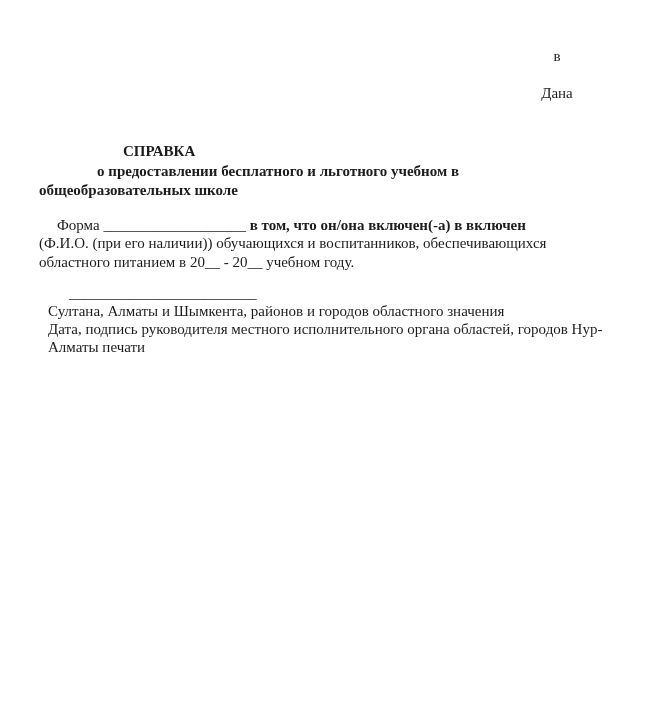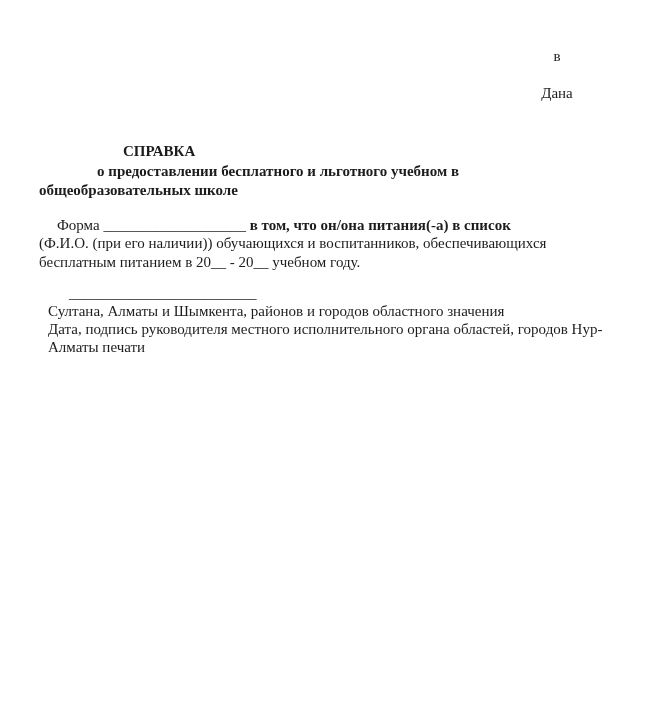--- a/index.html
+++ b/index.html
@@ -82,24 +82,24 @@
   <div class="title-block">
     <div class="title-main">СПРАВКА</div>
     <div class="title-sub1">о предоставлении бесплатного и льготного учебном в</div>
     <div class="title-sub2">общеобразовательных школе</div>
   </div>
 
   <div class="body-block">
     <div class="first-line-indent">
       <span>Форма</span>
       <span>___________________</span>
-      <span class="clause-bold">в том, что он/она питания(-а) в список</span>
+      <span class="clause-bold">в том, что он/она включен(-а) в включен</span>
     </div>
     <div>(Ф.И.О. (при его наличии)) обучающихся и воспитанников, обеспечивающихся</div>
-    <div>бесплатным питанием в 20__ - 20__ учебном году.</div>
+    <div>областного питанием в 20__ - 20__ учебном году.</div>
   </div>
 
   <div class="sig-block">
     <div class="sig-indent">_________________________</div>
     <div>Султана, Алматы и Шымкента, районов и городов областного значения</div>
     <div>Дата, подпись руководителя местного исполнительного органа областей, городов Нур-</div>
     <div>Алматы печати</div>
   </div>
 
 </div>

